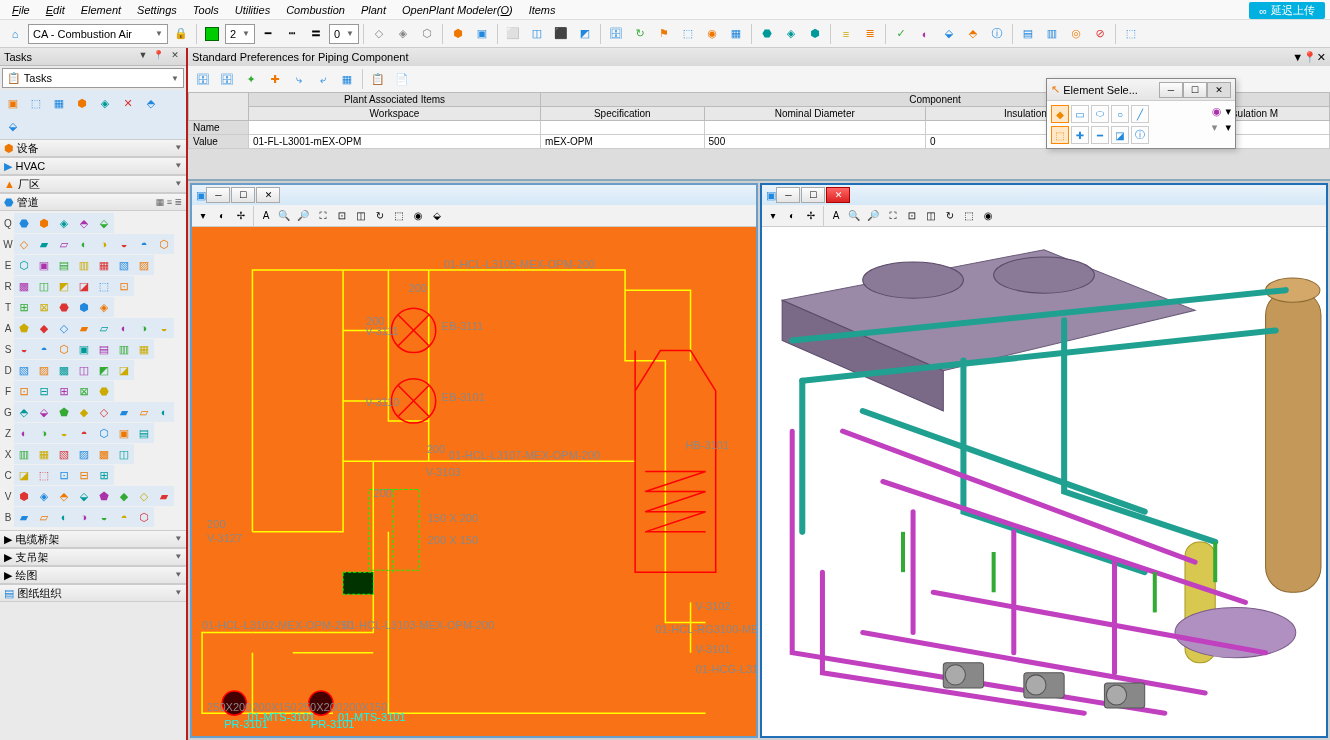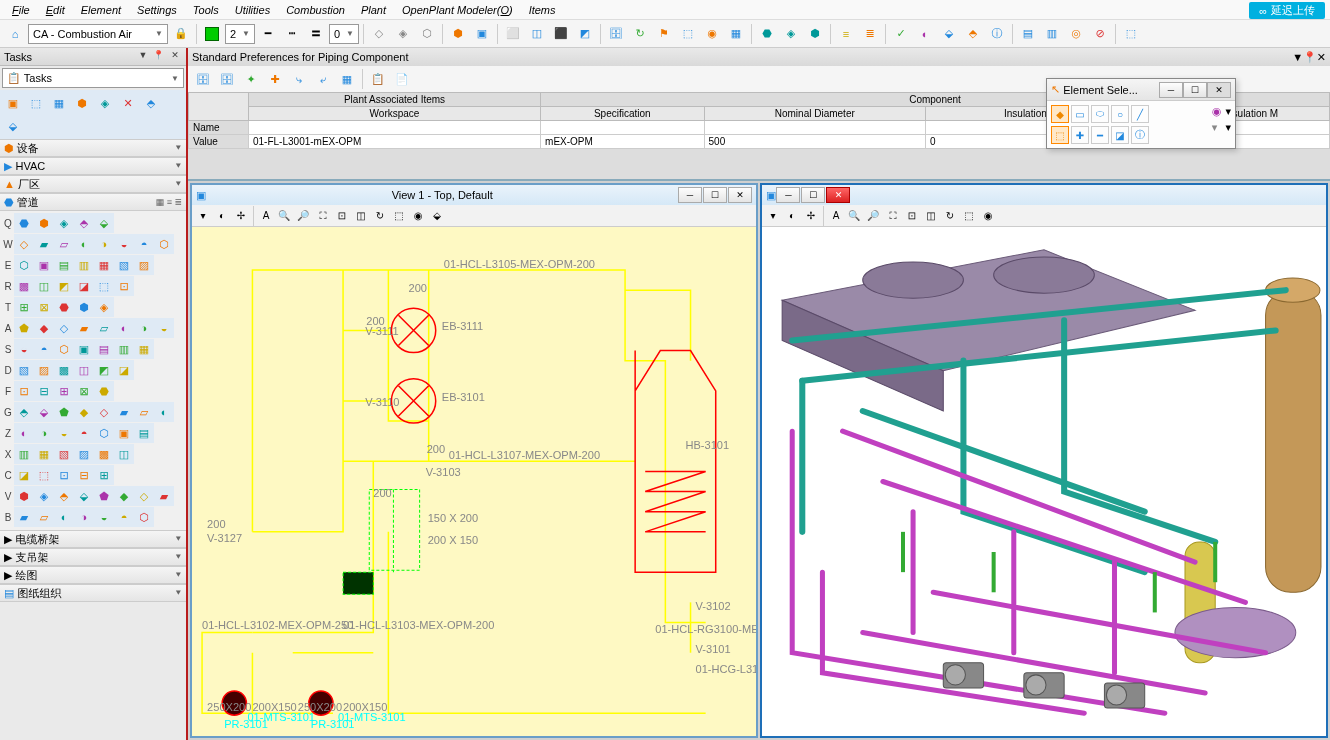--- a/index.html
+++ b/index.html
@@ -66,21 +66,21 @@
 .view-title { height: 20px; background: linear-gradient(#eaf3fb,#d5e8f7); display: flex; align-items: center; padding: 0 4px; }
 .view-title .vtext { flex: 1; text-align: center; font-size: 11px; }
 .winbtns { display: flex; gap: 1px; }
 .winbtn { width: 24px; height: 16px; border: 1px solid #aaa; background: linear-gradient(#fdfdfd,#e5e5e5); font-size: 9px; text-align: center; line-height: 14px; cursor: pointer; }
 .winbtn.close { background: linear-gradient(#f66,#d22); color: #fff; border-color:#a00; }
 .view-toolbar { height: 22px; background: #f2f2f2; border-bottom: 1px solid #ccc; display: flex; align-items: center; padding: 0 2px; gap: 1px; }
 .view-toolbar .tbtn { width: 18px; height: 18px; font-size:10px;}
 .view-canvas { flex: 1; position: relative; overflow: hidden; }
 
 
-.v1 .view-canvas { background: #fef9c3; }
+.v1 .view-canvas { background: #f97316; }
 .v1 svg { width: 100%; height: 100%; }
 
 
 .v2 .view-canvas { background: #fff; }
 .v2 svg { width: 100%; height: 100%; }
 
 
 .float-win { position: absolute; top: 78px; right: 94px; width: 190px; background: #fdfdfd; border: 1px solid #888; box-shadow: 2px 2px 6px rgba(0,0,0,.2); z-index: 50; }
 .float-title { height: 22px; background: linear-gradient(#f5f5f5,#e5e5e5); display: flex; align-items: center; padding: 0 4px; border-bottom: 1px solid #ccc; }
 .float-title .spacer { flex:1; }
@@ -416,21 +416,20 @@
           </table>
         <div style="height:30px;background:#ddd;"></div>
       </div>
     </div>
 
     <div class="views">
 
       <div class="view v1">
         <div class="view-title">
           <span class="ic-blue">▣</span>
-          <span class="vtext">View 1 - Top, Default</span>
           <div class="winbtns">
             <span class="winbtn">─</span>
             <span class="winbtn">☐</span>
             <span class="winbtn">✕</span>
           </div>
         </div>
         <div class="view-toolbar">
           <span class="tbtn">▾</span>
           <span class="tbtn">◐</span>
           <span class="tbtn">✢</span>

